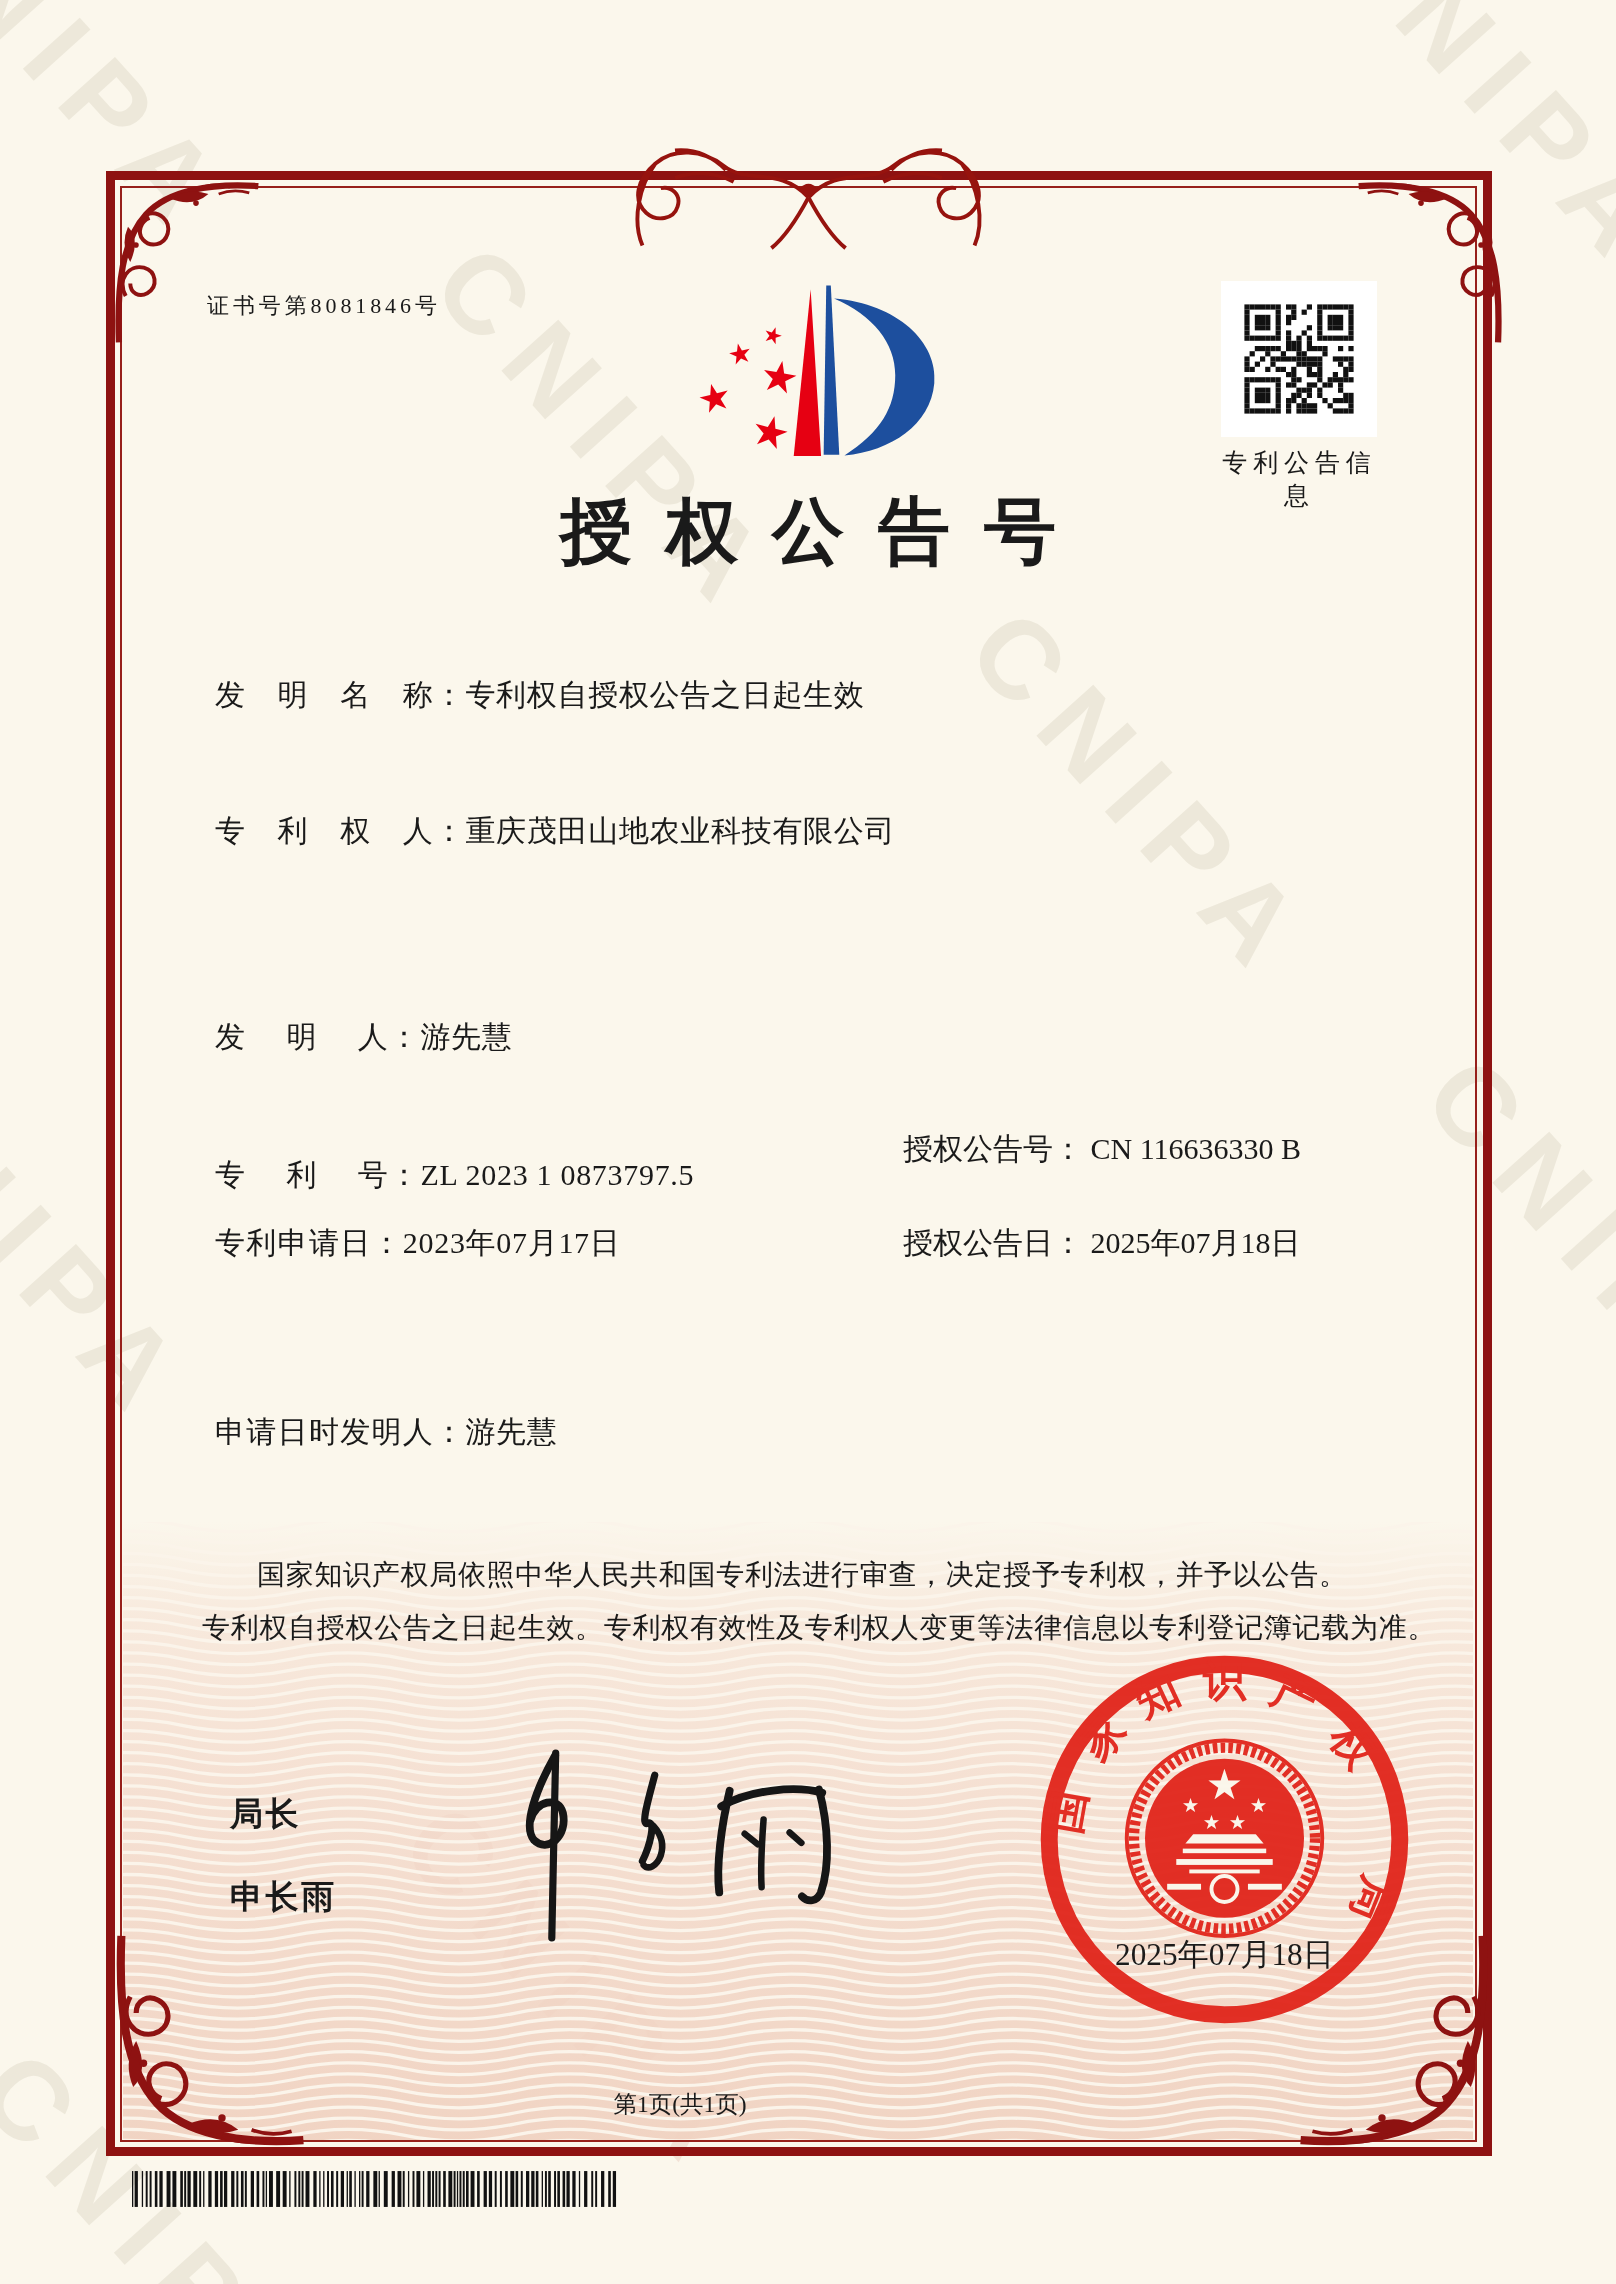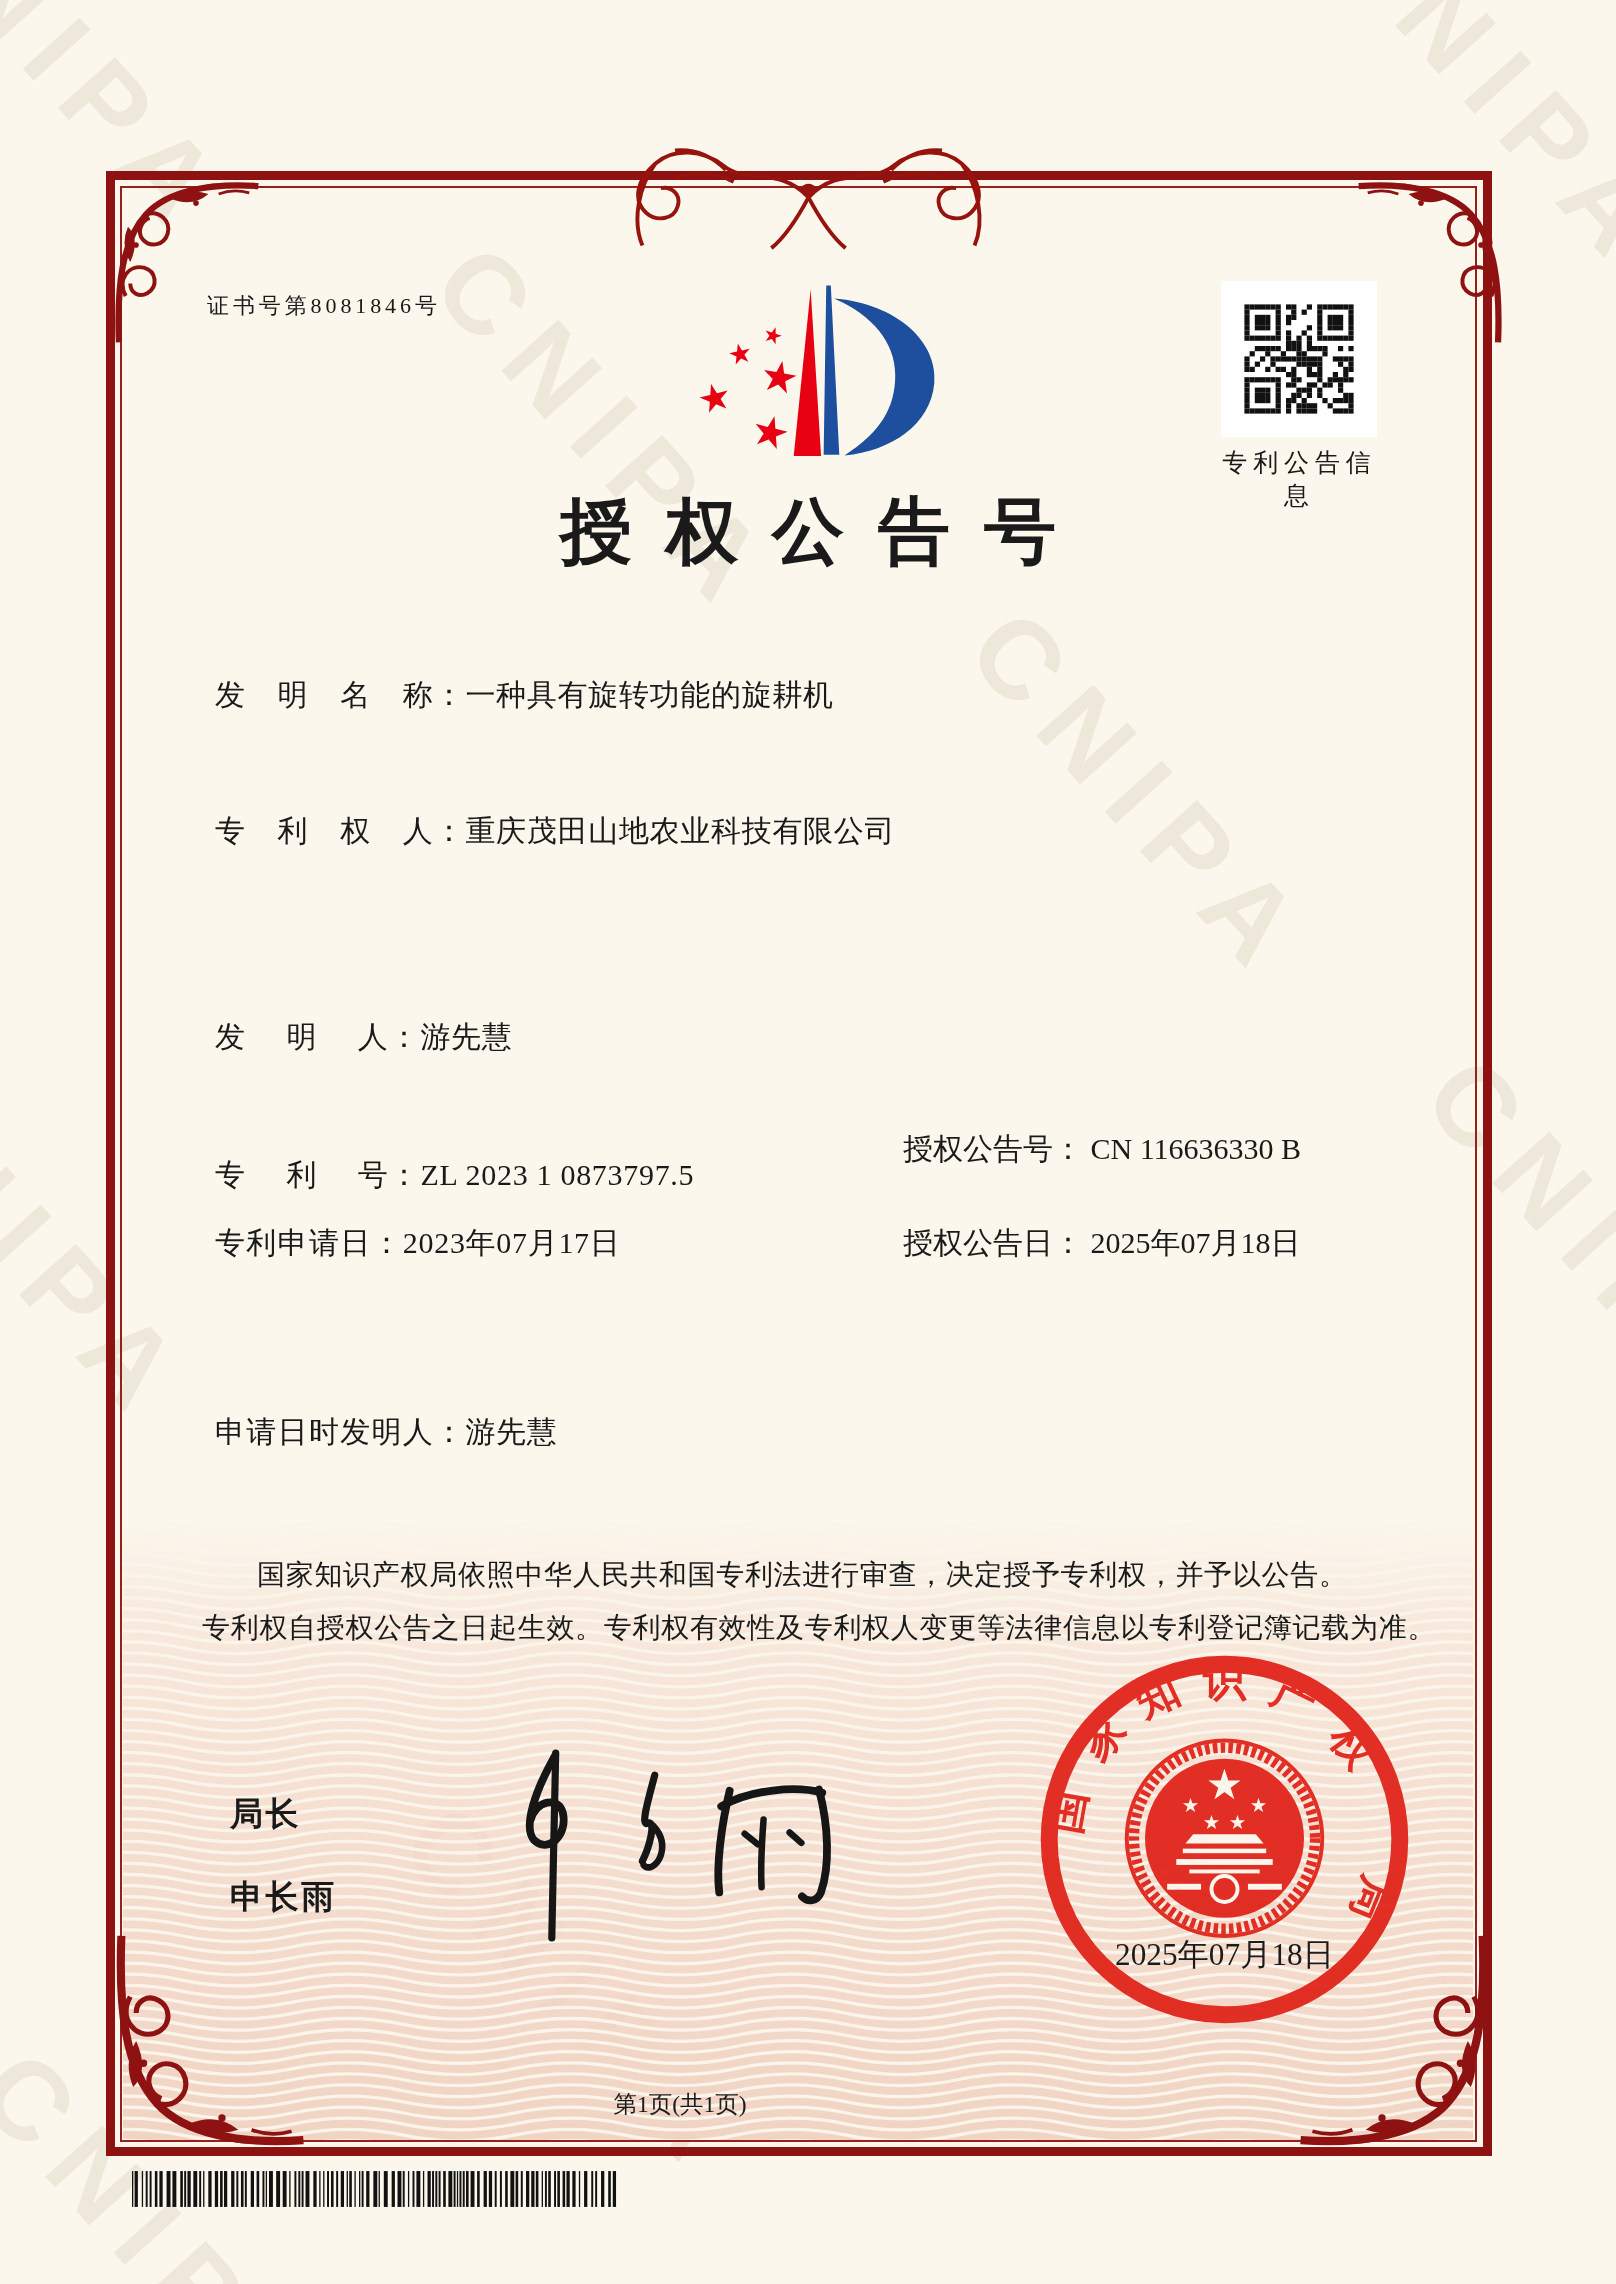--- a/index.html
+++ b/index.html
@@ -431,21 +431,21 @@
         <rect x="196" y="180" width="8" height="8" fill="#111"></rect>
         <rect x="196" y="188" width="8" height="8" fill="#111"></rect>
         <rect x="196" y="196" width="8" height="8" fill="#111"></rect>
       </svg>
   </div>
   <div class="abs qr-caption">专利公告信息</div>
 
   <div class="abs title">授权公告号</div>
 
   <div class="row" style="top:675px;">
-    <span class="lab">发　明　名　称：</span><span class="val">一种具有旋转功能的旋耕机</span>
+    <span class="lab">发　明　名　称：</span><span class="val">专利权自授权公告之日起生效</span>
   </div>
   <div class="row" style="top:811px;">
     <span class="lab">专　利　权　人：</span><span class="val">重庆茂田山地农业科技有限公司</span>
   </div>
   <div class="row" style="top:1017px;">
     <span class="lab">发　 明　 人：</span><span class="val">游先慧</span>
   </div>
   <div class="row" style="top:1129px;margin-top:26px;">
     <span class="lab">专　 利　 号：</span><span class="val">ZL 2023 1 0873797.5</span>
   </div>

